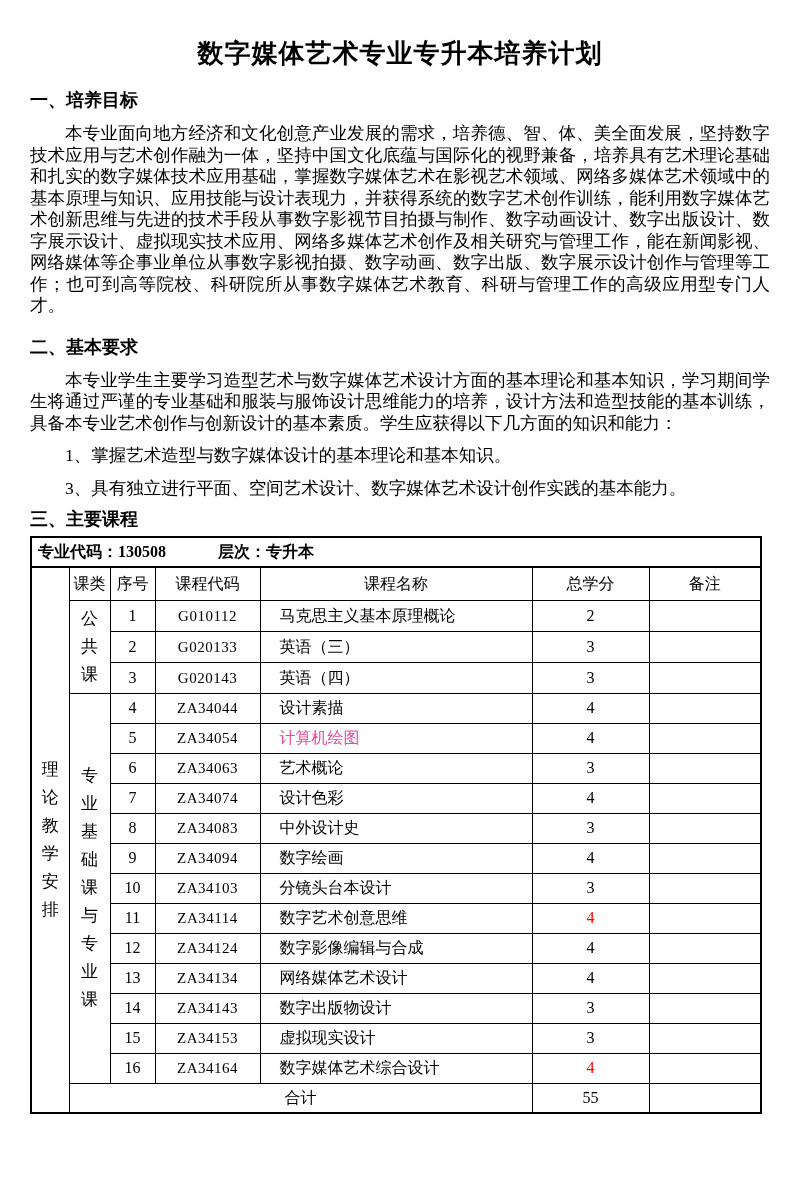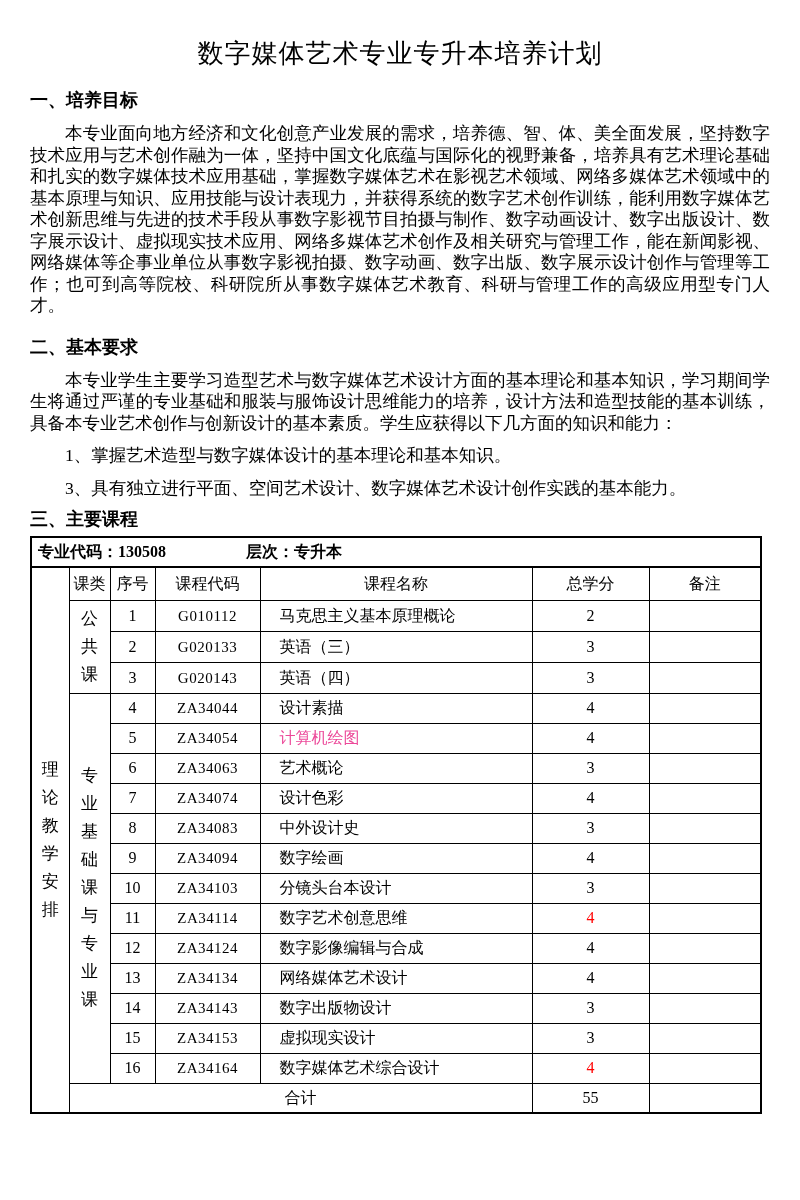--- a/index.html
+++ b/index.html
@@ -6,21 +6,21 @@
   body {
     width:800px; height:1200px;
     color:#000;
     font-family:"Liberation Serif","DejaVu Serif",serif;
     overflow:hidden;
   }
   .page { padding:0 30px; }
 
   .title {
     font-family:"Liberation Sans","DejaVu Sans",sans-serif;
-    font-weight:normal;
+    font-weight:bold;
     font-size:26px; line-height:30px;
     text-align:center;
     letter-spacing:1px;
     margin:38px 0 16px 0;
   }
   .sec-heading {
     font-family:"Liberation Sans","DejaVu Sans",sans-serif;
     font-weight:bold;
     font-size:18px; line-height:20px;
     margin:0;
@@ -58,21 +58,21 @@
     overflow:hidden;
     white-space:nowrap;
   }
   tr.meta-row td {
     height:28px;
     border-bottom:2px solid #000;
     text-align:left;
     font-weight:bold;
     padding-left:6px;
   }
-  tr.meta-row .level-group { margin-left:80px; }
+  tr.meta-row .level-group { margin-left:52px; }
   tr.head-row { height:33px; }
   tr.course-row { height:30px; }
   tr.total-row { height:30px; }
 
   td.name-cell { text-align:left; padding-left:19px; white-space:normal; }
   td.code-cell { font-size:15px; letter-spacing:0.5px; }
 
   td.vcell { padding:4px; }
   .vstack {
     display:inline-block;

